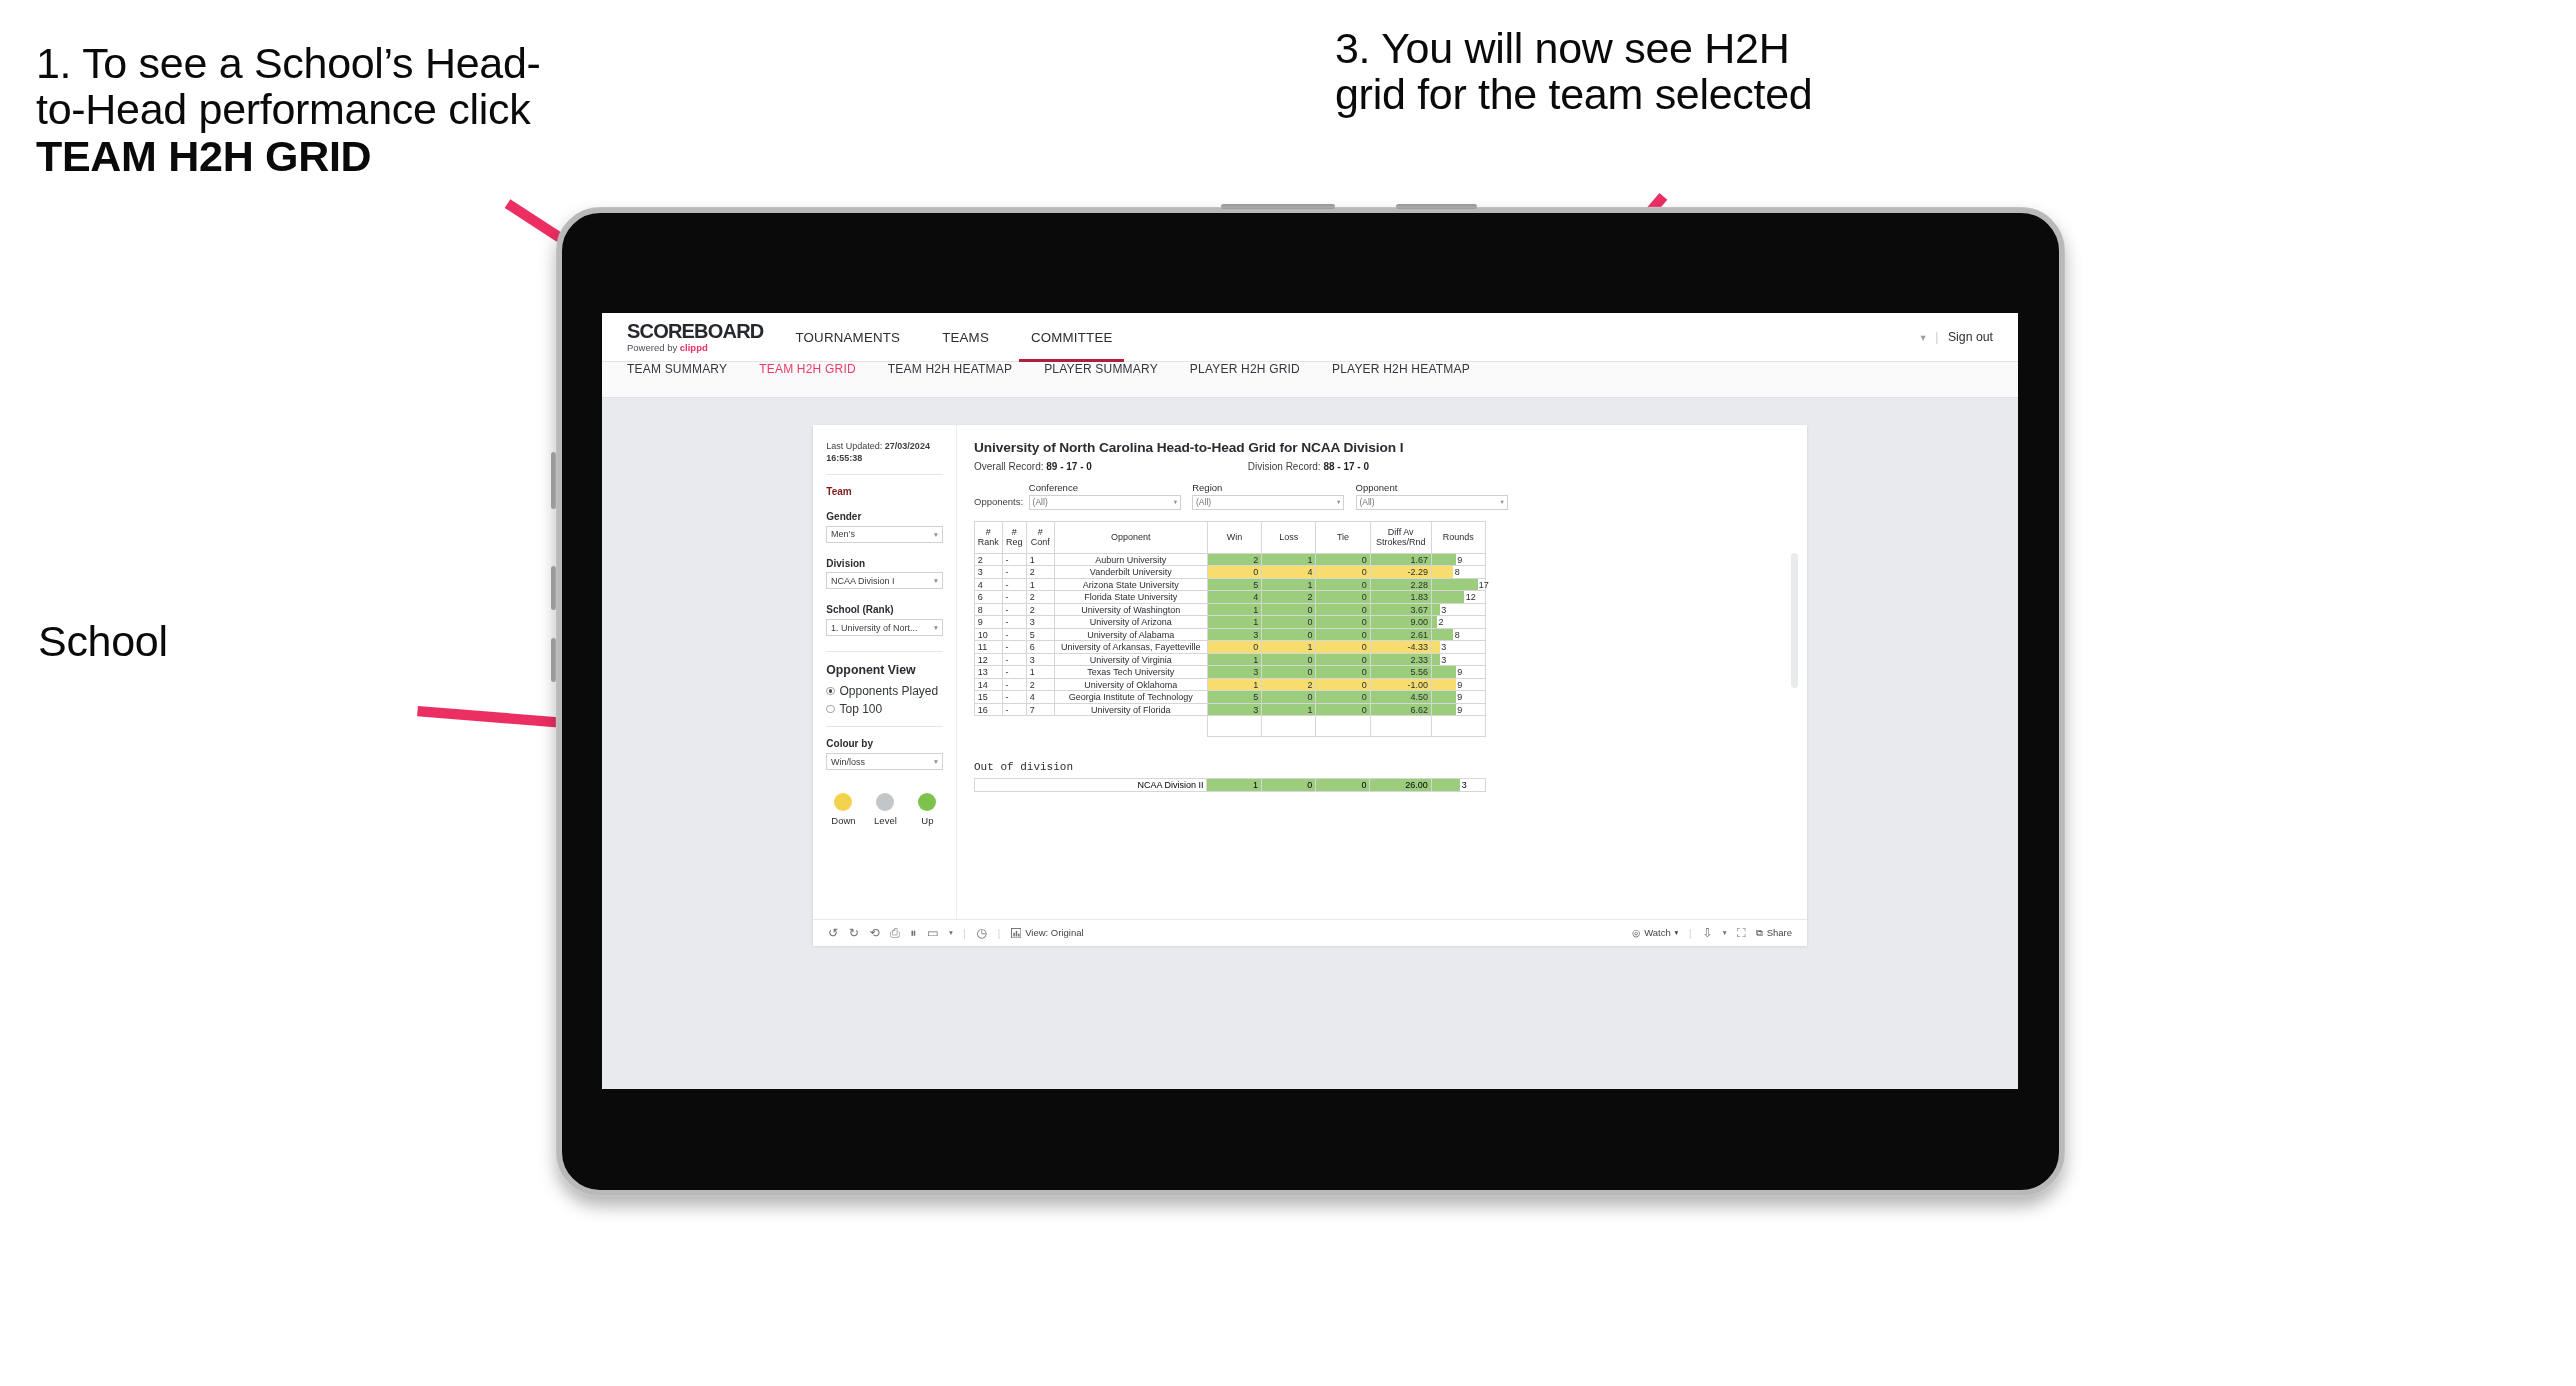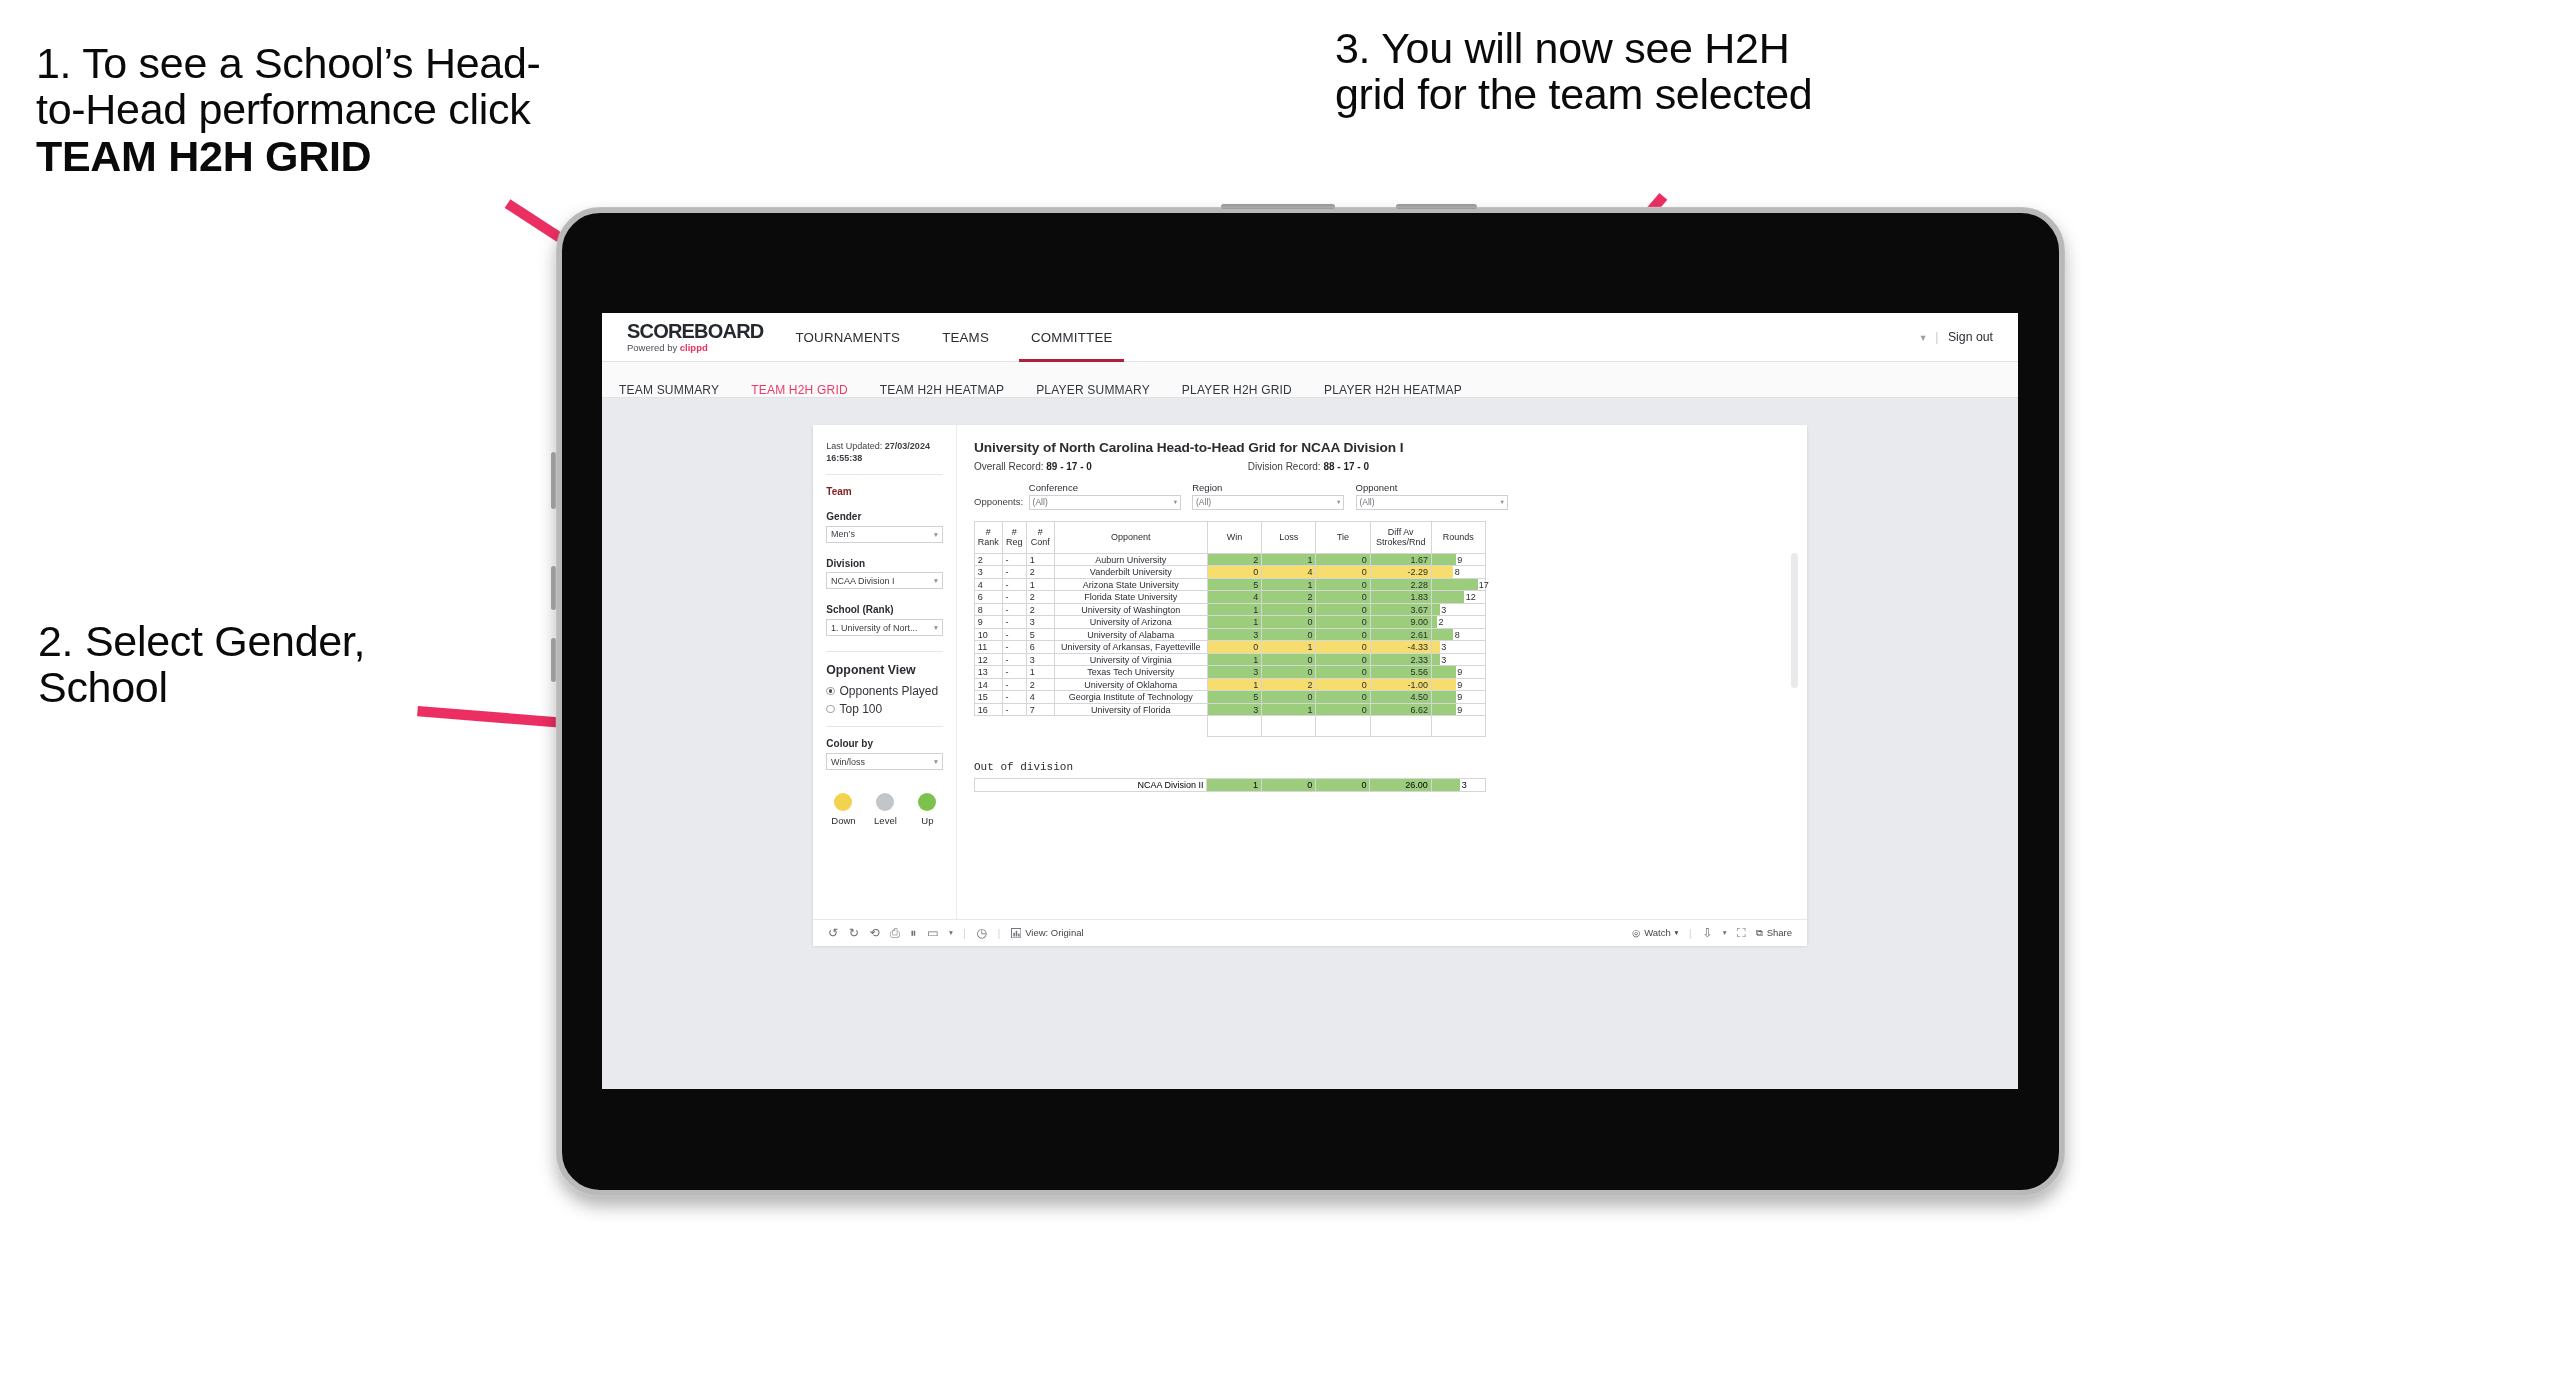--- a/index.html
+++ b/index.html
@@ -90,21 +90,21 @@
   .header-right {
     margin-left: auto; display: flex; align-items: center;
     padding-right: 25px; font-size: 12.3px; color: #2b2d33; gap: 9.5px;
   }
   .hr-caret { color: #9aa0a6; font-size: 10.4px; }
   .hr-div { color: #c9ccd1; }
 
   
   .sub-nav {
     height: 36px; background: #fafafb;
-    display: flex; align-items: flex-end; padding-left: 17px;
+    display: flex; align-items: flex-start; padding-left: 25px;
     border-bottom: 0.9px solid #e1e2e6;
   }
   .sub-nav-item {
     font-size: 12px; color: #33363c; margin-right: 32px;
     letter-spacing: 0.2px; cursor: pointer; white-space: nowrap;
   }
   .sub-nav-item.active { color: #ec3a66; }
 
   
   .workspace { padding: 26.5px 0 0 0; height: 690px; }
@@ -226,21 +226,20 @@
 
 <div id="root">
 
   <div class="anno" id="anno1">
     <div>1. To see a School’s Head-</div>
     <div>to-Head performance click</div>
     <div><b>TEAM H2H GRID</b></div>
   </div>
 
   <div class="anno" id="anno2">
-    <div>2. Select Gender,</div>
     <div>School</div>
   </div>
 
   <div class="anno" id="anno3">
     <div>3. You will now see H2H</div>
     <div>grid for the team selected</div>
   </div>
 
   <svg class="arrow" style="left:498px; top:194px; width:313px; height:185px;" viewBox="0 0 330 195">
     <line x1="10" y1="10" x2="228" y2="152" stroke="#ec2f62" stroke-width="11"></line>

